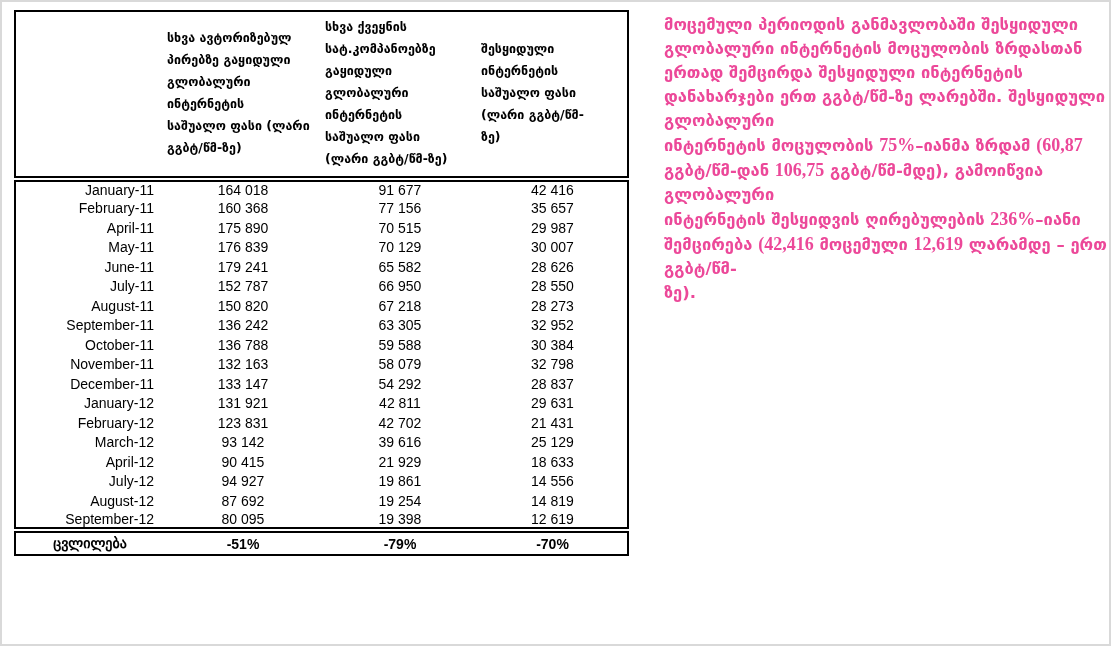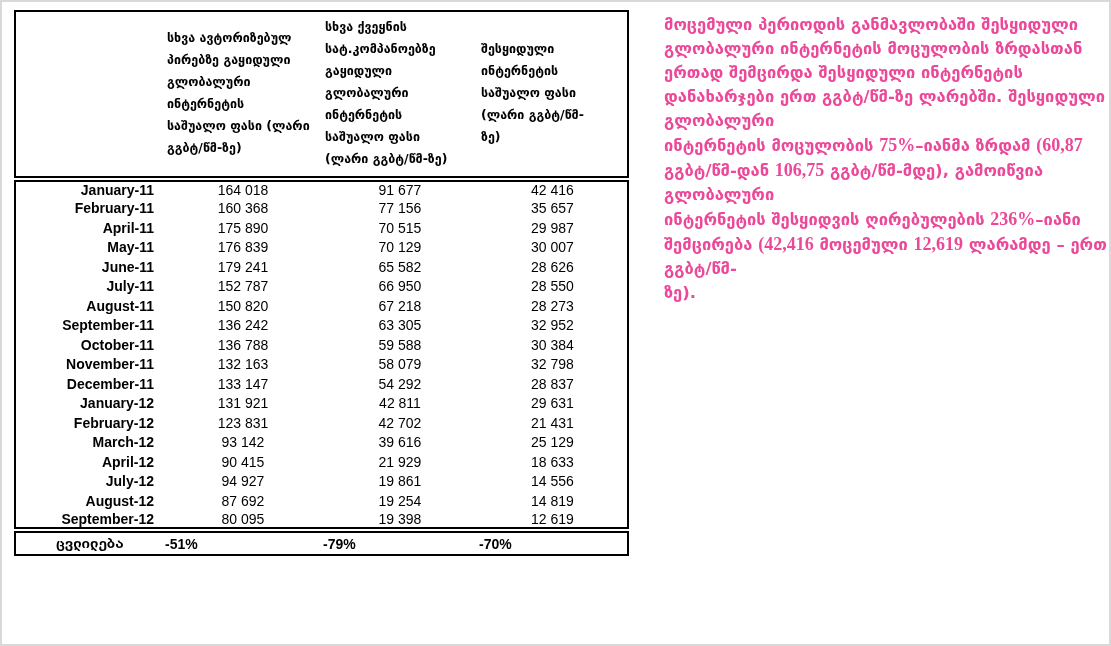--- a/index.html
+++ b/index.html
@@ -44,36 +44,35 @@
   table.price-table tbody tr { height: 19.5px; }
   table.price-table tbody td {
     font-size: 14px;
     padding: 0;
     white-space: nowrap;
     vertical-align: middle;
   }
   table.price-table td.month {
     text-align: right;
     padding-right: 10px;
-    font-weight: bold;
   }
   table.price-table td.val { text-align: center; }
   table.price-table tfoot td {
     border-top: 6px double #000;
     font-weight: bold;
     height: 25px;
     font-size: 14px;
     vertical-align: middle;
   }
   table.price-table tfoot td.label {
-    font-family: Liberation Mono, monospace;
+    font-family: Liberation Serif, serif;
     text-align: center;
     font-size: 14px;
   }
-  table.price-table tfoot td.val { text-align: left; }
+  table.price-table tfoot td.val { text-align: center; }
 
   
   .note {
     position: absolute; left: 664px; top: 13px; width: 466px;
     font-family: "DejaVu Sans", sans-serif;
     font-weight: bold;
     font-size: 16.5px;
     line-height: 24px;
     color: #ec4899;
   }

